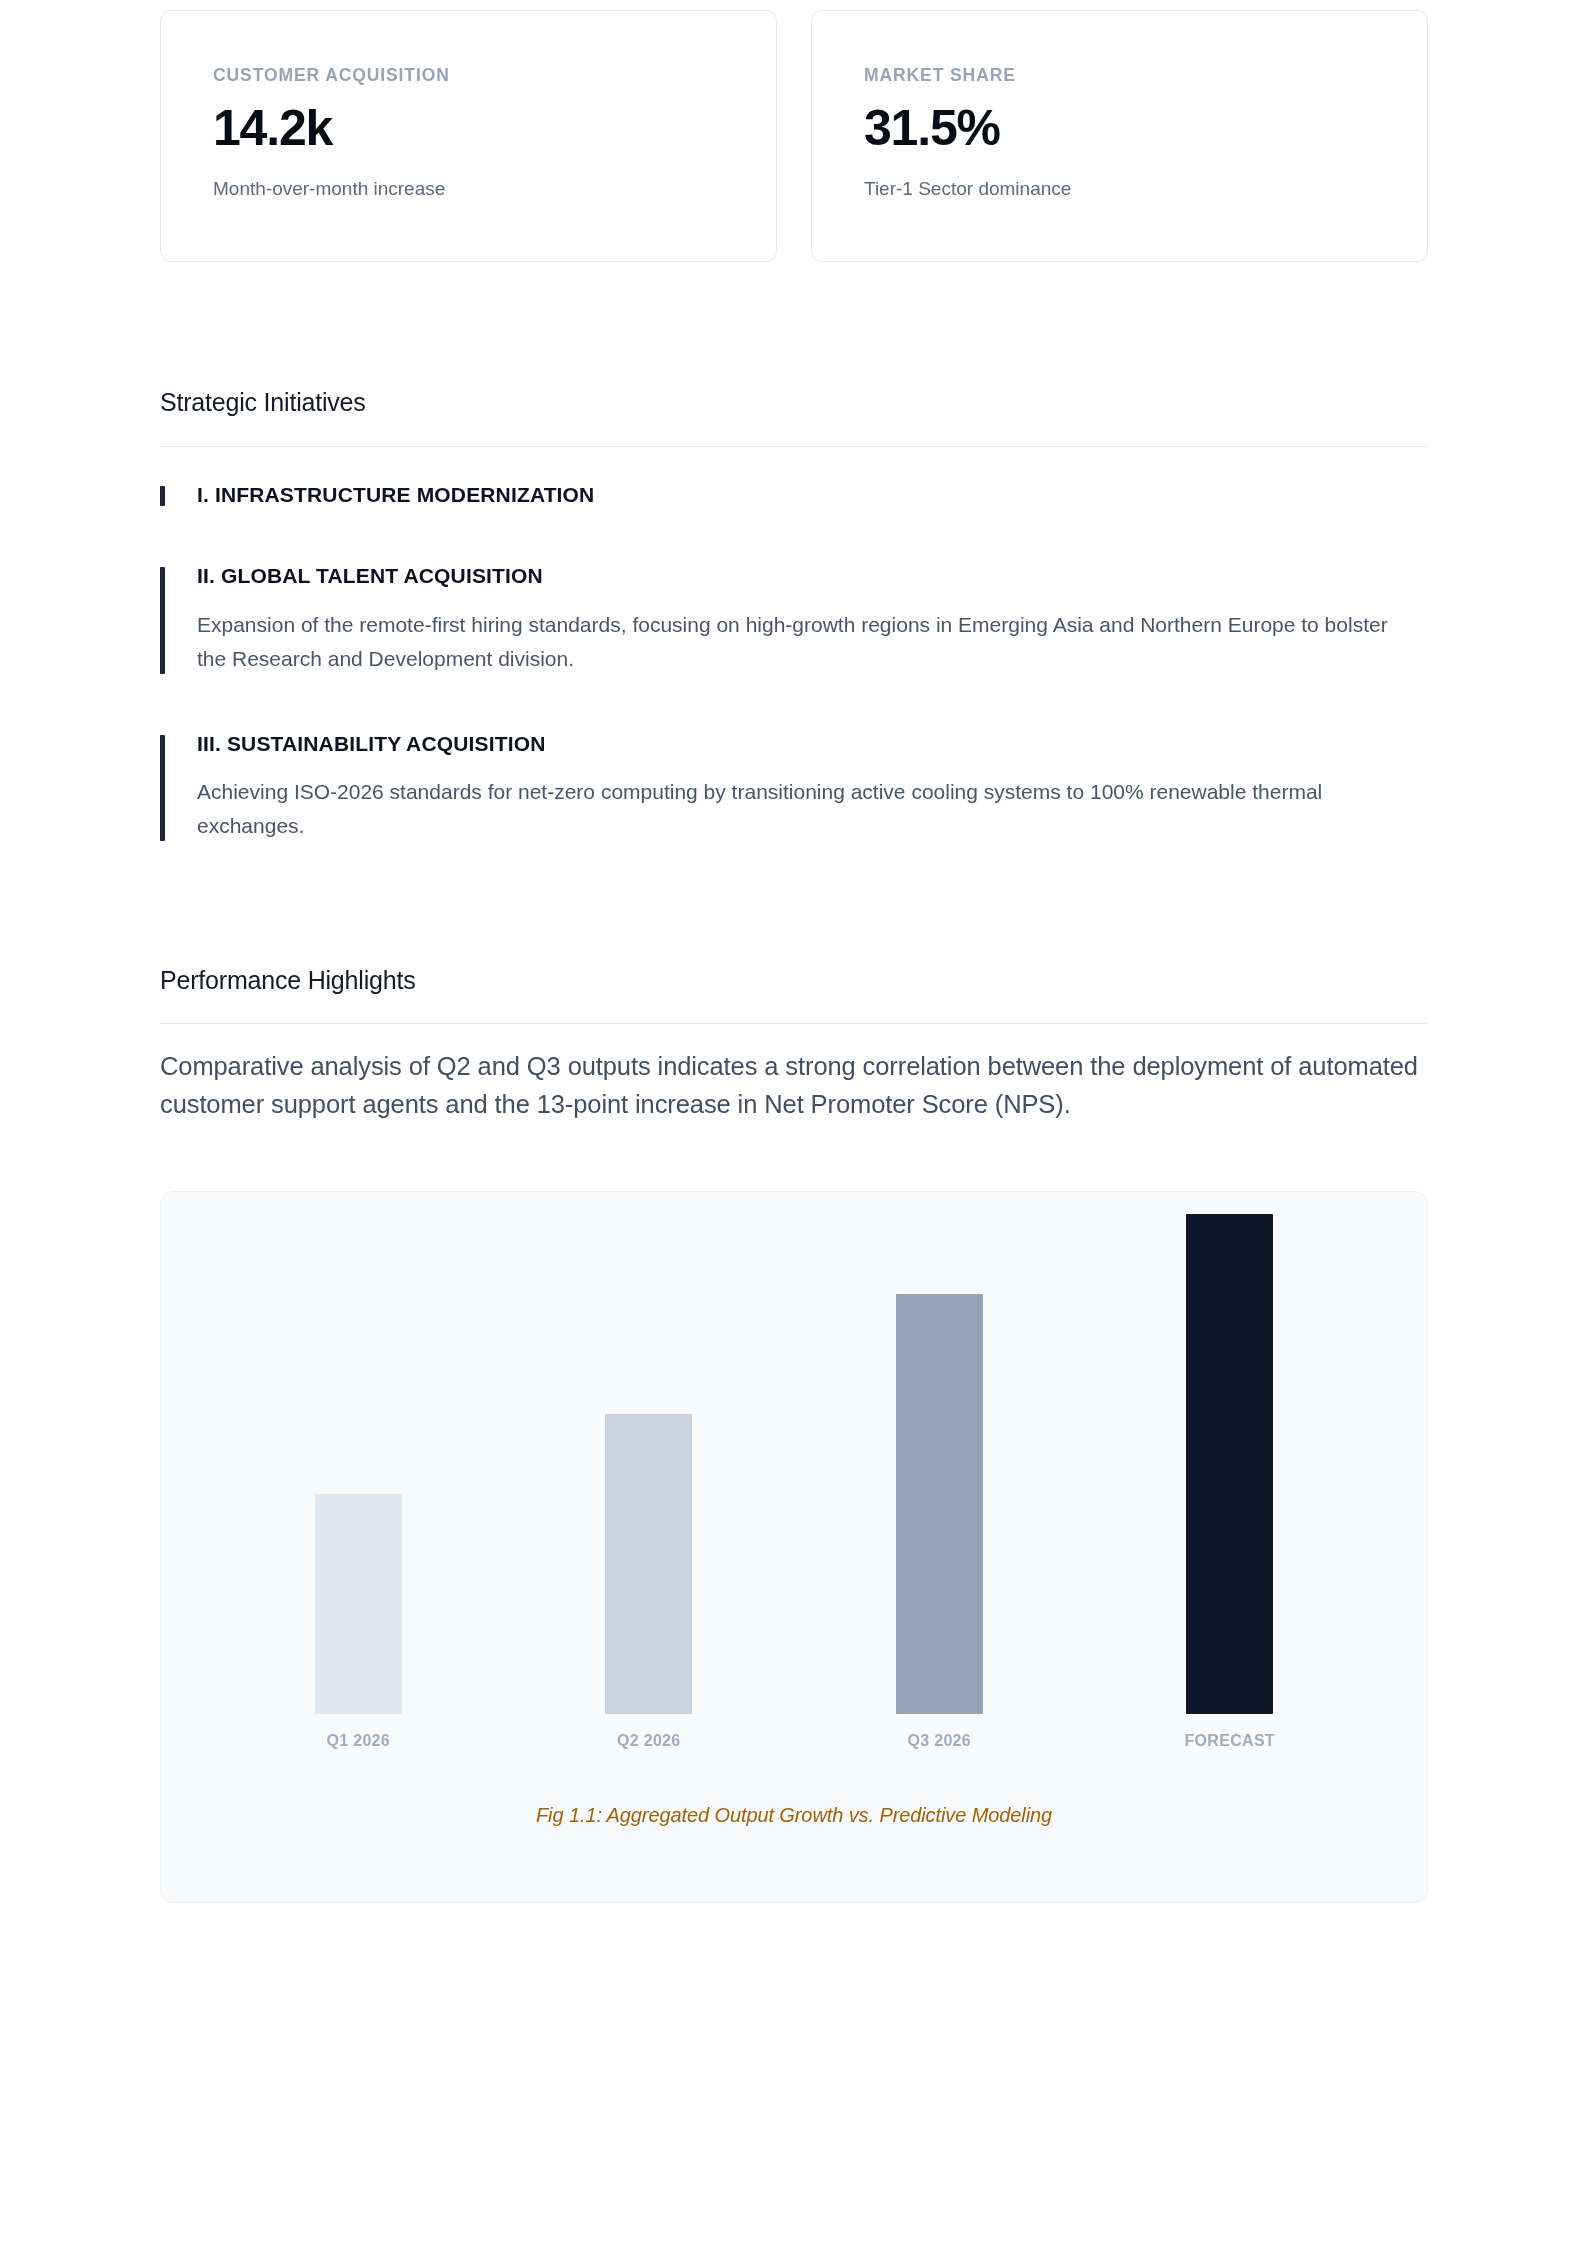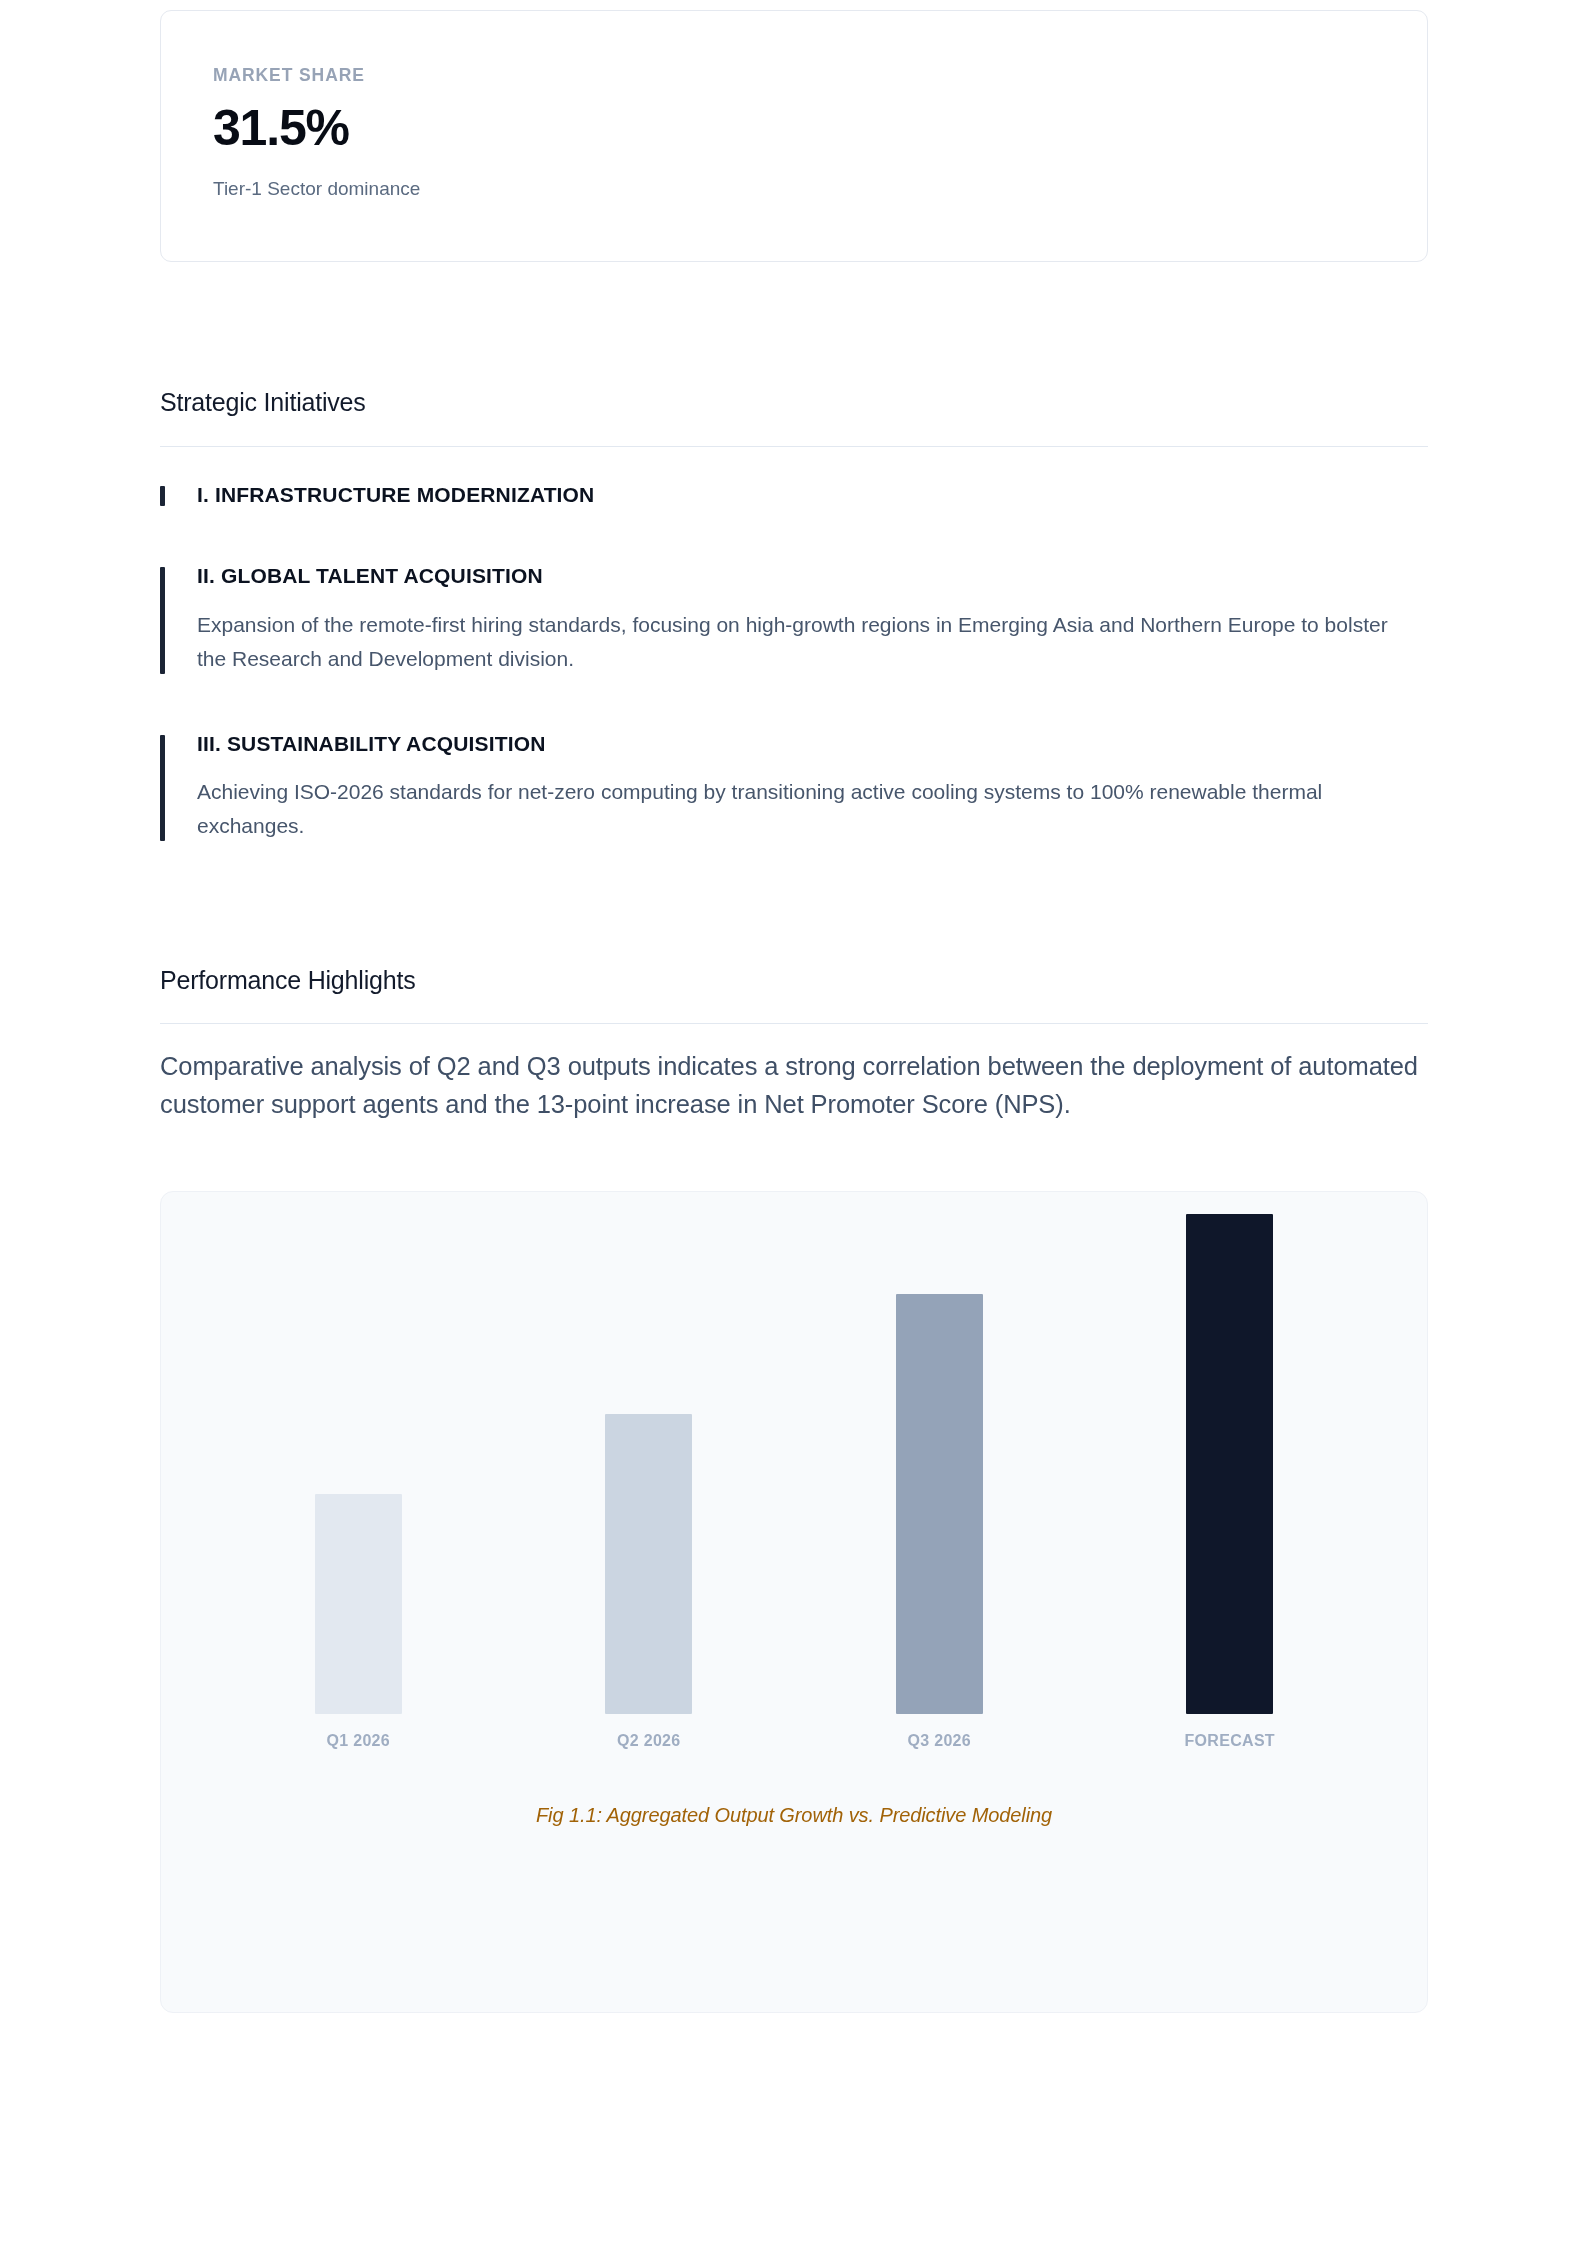--- a/index.html
+++ b/index.html
@@ -127,21 +127,21 @@
     letter-spacing:-0.1px;
     max-width:1262px;
   }
 
   
   .chart-panel{
     margin-top:68px;
     background:var(--panel-bg);
     border:1px solid #eef1f6;
     border-radius:13px;
-    height:822px;
+    height:712px;
     padding:16px;
     position:relative;
   }
   .chart-plot{
     position:absolute;
     left:0; right:0;
     top:22px;
     height:500px;
     display:flex;
     align-items:flex-end;
@@ -190,20 +190,25 @@
     letter-spacing:-0.1px;
   }
 </style>
 </head>
 <body>
 
 <div class="page">
 
   <div class="stats-row">
 
+    <div class="stat-card">
+      <div class="stat-label">CUSTOMER ACQUISITION</div>
+      <div class="stat-value">14.2k</div>
+      <div class="stat-sub">Month-over-month increase</div>
+    </div>
 
     <div class="stat-card">
       <div class="stat-label">MARKET SHARE</div>
       <div class="stat-value">31.5%</div>
       <div class="stat-sub">Tier-1 Sector dominance</div>
     </div>
 
   </div>
 
   <div class="section sec-initiatives">

